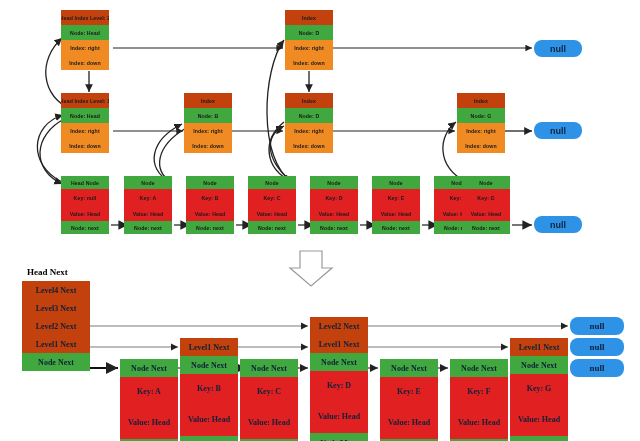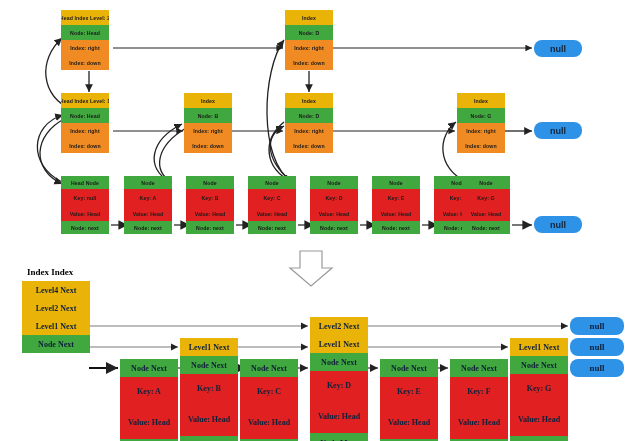--- a/index.html
+++ b/index.html
@@ -12,21 +12,21 @@
 
   
   .card{position:absolute;display:flex;flex-direction:column;box-sizing:border-box;}
   .cell{
     display:flex;align-items:center;justify-content:center;
     text-align:center;box-sizing:border-box;overflow:hidden;
     white-space:nowrap;
   }
   
   .top .cell{font-size:5.2px;font-weight:bold;color:#1a1a1a;letter-spacing:.1px;}
-  .c-blue{background:#eab308;}
+  .c-blue{background:#c2410c;}
   .c-green{background:#40a83f;}
   .c-orange{background:#f08b23;}
   .c-red{background:#e12121;}
 
   
   .idxcard{width:48px;}
   .idxcard .cell{height:15px;}
 
   
   .nodecard{width:48px;}
@@ -234,24 +234,25 @@
     <div class="cell c-green">Node</div>
     <div class="cell c-red">Key: G</div>
     <div class="cell c-red">Value: Head</div>
     <div class="cell c-green">Node: next</div>
   </div>
 
   <div class="nullbox top" style="left:534px;top:40px;">null</div>
   <div class="nullbox top" style="left:534px;top:122px;">null</div>
   <div class="nullbox top" style="left:534px;top:216px;">null</div>
 
-  <div class="section-title" style="left:27px;top:267px;">Index Index</div>
+  <div class="section-title" style="left:27px;top:267px;">Head Next</div>
 
   <div class="card headindex bottom" style="left:22px;top:281px;">
     <div class="cell c-blue">Level4 Next</div>
+    <div class="cell c-blue">Level3 Next</div>
     <div class="cell c-blue">Level2 Next</div>
     <div class="cell c-blue">Level1 Next</div>
     <div class="cell c-green">Node Next</div>
   </div>
 
   <div class="card bnode bottom" style="left:120px;top:359px;">
     <div class="cell c-green nn">Node Next</div>
     <div class="cell c-red key">Key: A</div>
     <div class="cell c-red val">Value: Head</div>
     <div class="cell c-green meta">Node Meta</div>

